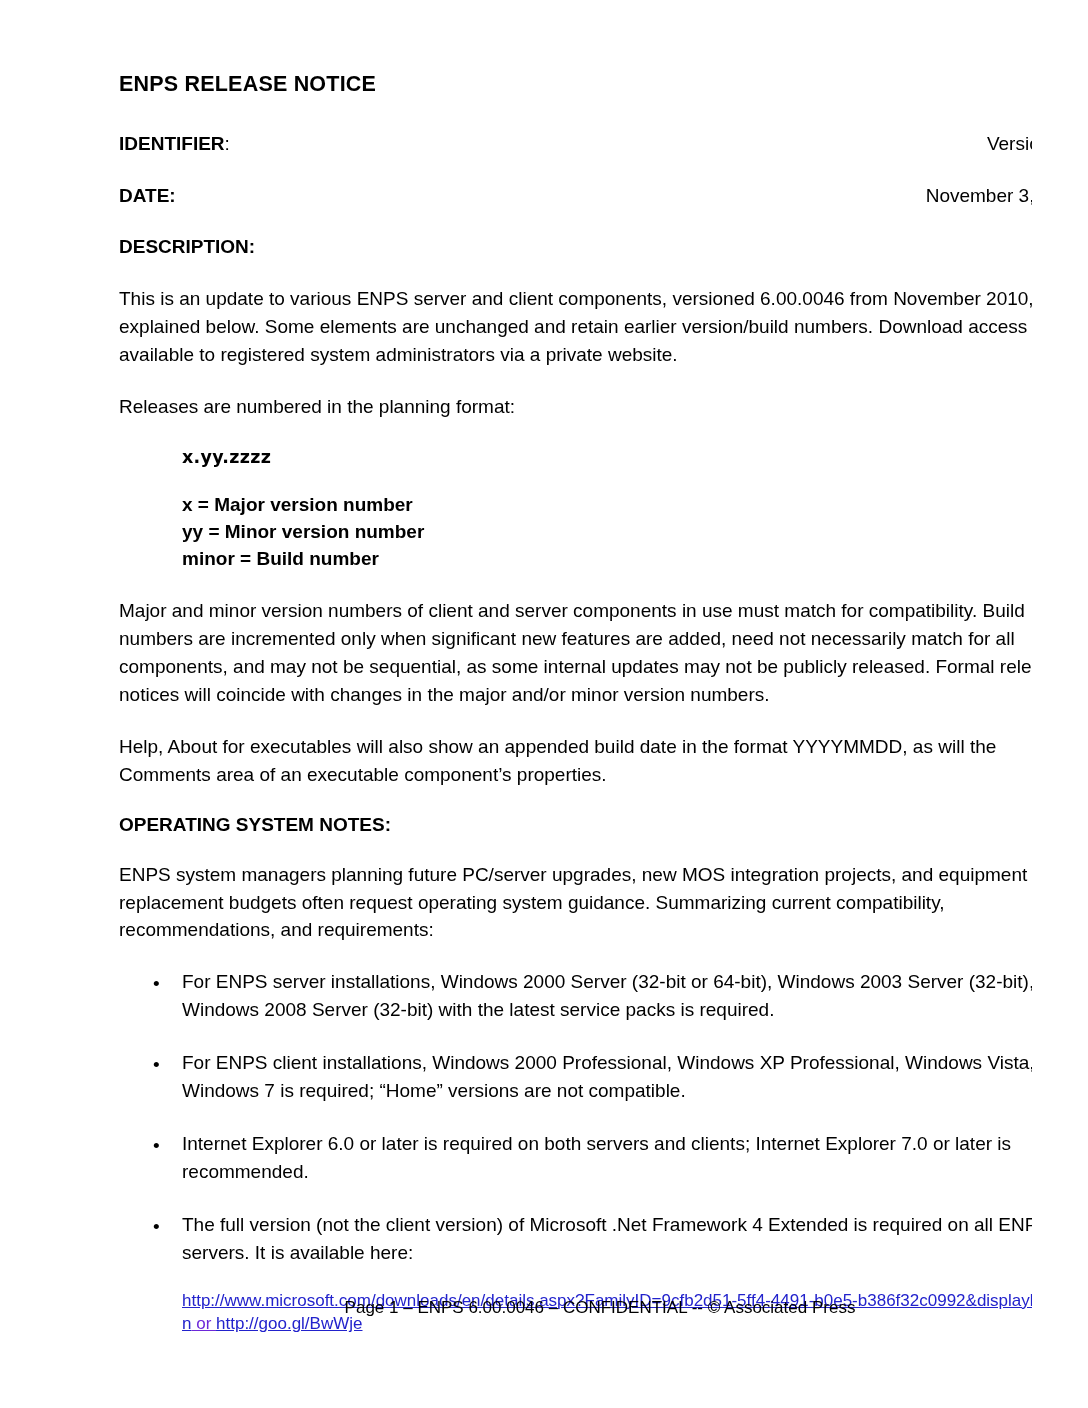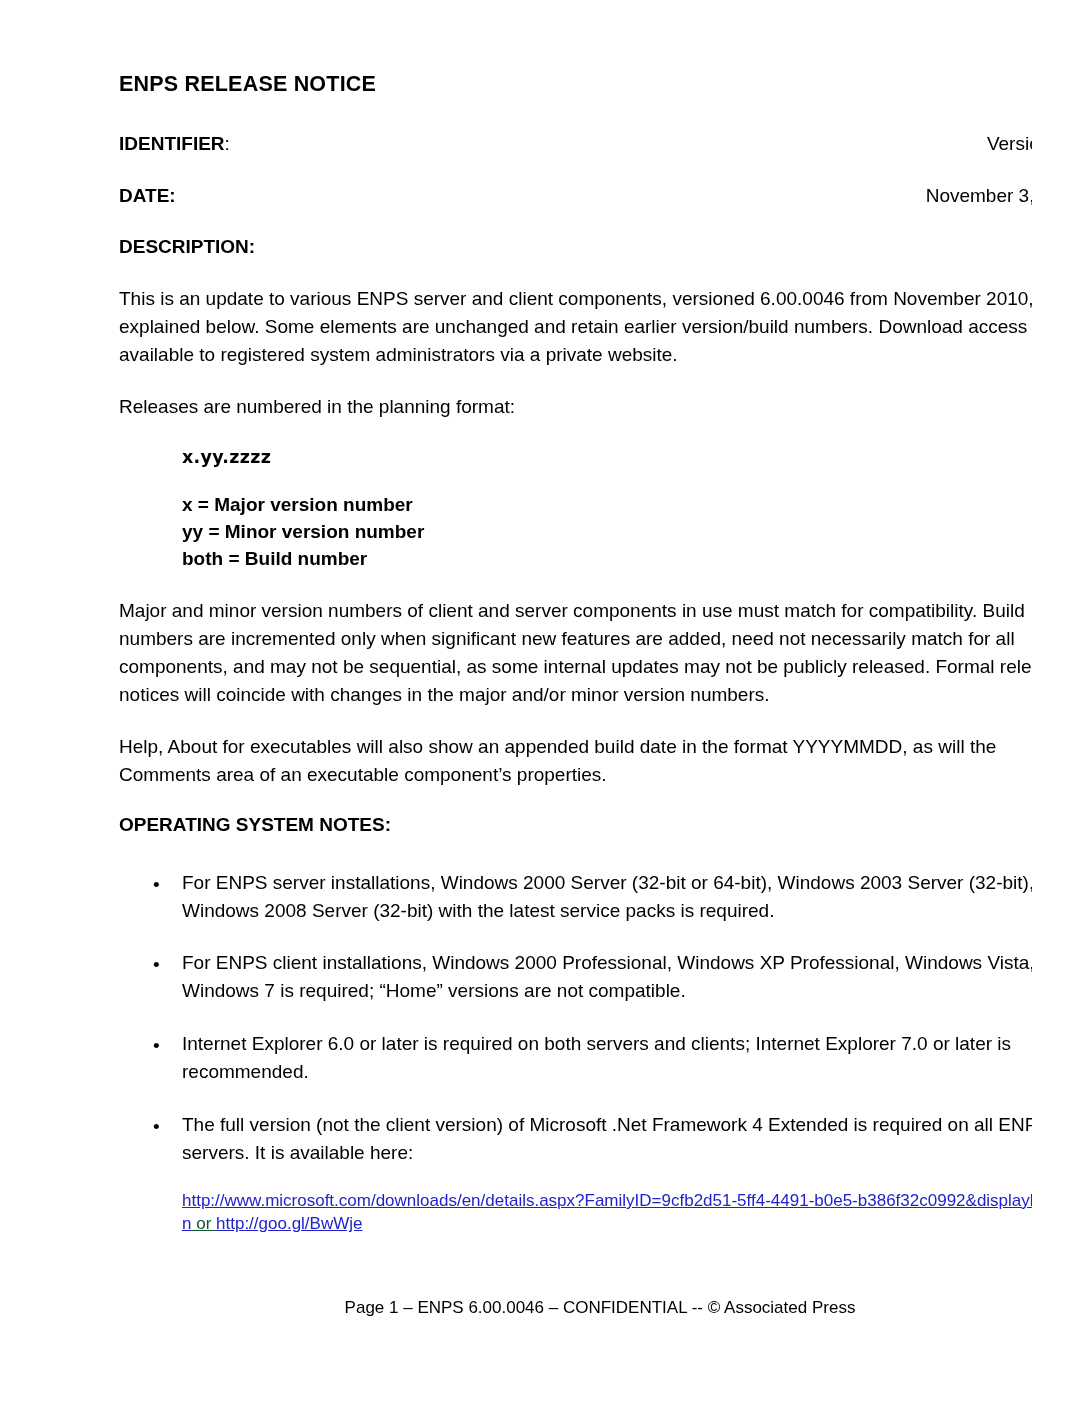--- a/index.html
+++ b/index.html
@@ -58,21 +58,21 @@
     white-space: nowrap;
   }
 
   
   .section-head {
     font-size: 19px;
     font-weight: bold;
     margin: 0 0 26px 0;
     line-height: 1.25;
   }
-  .section-head-tight { margin-bottom: 32px; }
+  .section-head-tight { margin-bottom: 24px; }
 
   
   .para {
     font-size: 19px;
     line-height: 1.47;
     margin: 0 0 24px 0;
     text-align: left;
   }
 
   
@@ -112,21 +112,21 @@
     top: 0.10em;
     font-size: 19px;
     line-height: 1.47;
   }
   .sub-note {
     margin-top: 22px;
     font-size: 17px;
     line-height: 1.38;
     word-break: break-all;
   }
-  .sub-note .plain { color: #14532d; text-decoration: underline; }
+  .sub-note .plain { color: #6d28d9; text-decoration: underline; }
 
   a.doc-link {
     color: #2222cc;
     text-decoration: underline;
     word-break: break-all;
   }
 
   
   .footer {
     position: absolute;
@@ -160,29 +160,30 @@
     <div class="section-head">DESCRIPTION:</div>
 
     <p class="para">This is an update to various ENPS server and client components, versioned 6.00.0046 from November 2010, as explained below. Some elements are unchanged and retain earlier version/build numbers. Download access is available to registered system administrators via a private website.</p>
 
     <p class="para">Releases are numbered in the planning format:</p>
 
     <div class="indent-block">
       <div class="mono-line">x.yy.zzzz</div>
       <div class="legend-line">x = Major version number</div>
       <div class="legend-line">yy = Minor version number</div>
-      <div class="legend-line">both = Build number</div>
+      <div class="legend-line">minor = Build number</div>
     </div>
 
     <p class="para">Major and minor version numbers of client and server components in use must match for compatibility. Build numbers are incremented only when significant new features are added, need not necessarily match for all components, and may not be sequential, as some internal updates may not be publicly released. Formal release notices will coincide with changes in the major and/or minor version numbers.</p>
 
     <p class="para">Help, About for executables will also show an appended build date in the format YYYYMMDD, as will the Comments area of an executable component’s properties.</p>
 
     <div class="section-head section-head-tight">OPERATING SYSTEM NOTES:</div>
 
+    <p class="para">ENPS system managers planning future PC/server upgrades, new MOS integration projects, and equipment replacement budgets often request operating system guidance. Summarizing current compatibility, recommendations, and requirements:</p>
 
     <ul class="bullets">
       <li>
         <span class="bullet-dot">•</span>
         <span>For ENPS server installations, Windows 2000 Server (32-bit or 64-bit), Windows 2003 Server (32-bit), or Windows 2008 Server (32-bit) with the latest service packs is required.</span>
       </li>
       <li>
         <span class="bullet-dot">•</span>
         <span>For ENPS client installations, Windows 2000 Professional, Windows XP Professional, Windows Vista, or Windows 7 is required; “Home” versions are not compatible.</span>
       </li>

